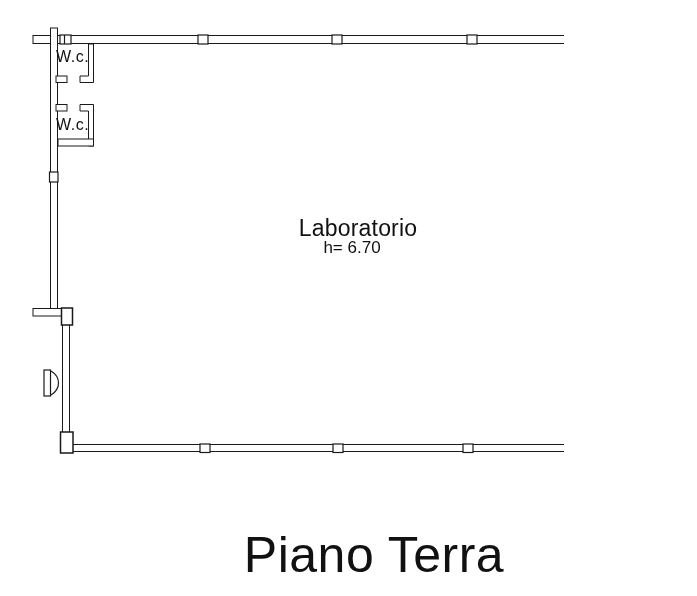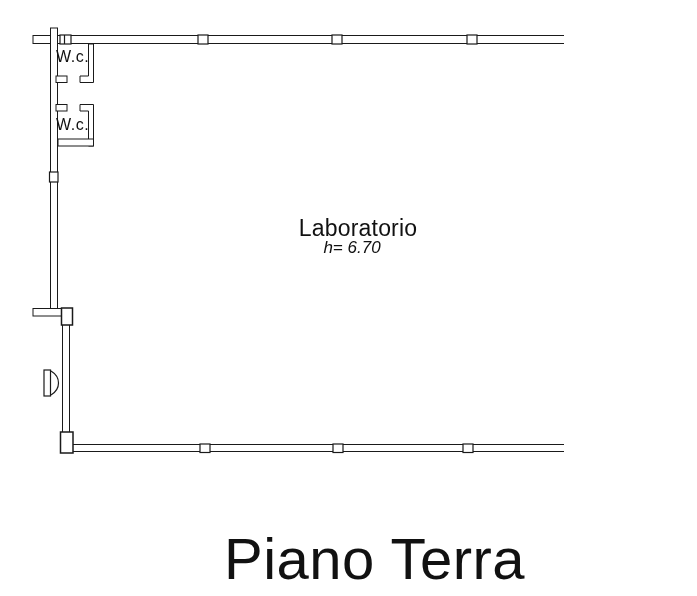--- a/index.html
+++ b/index.html
@@ -31,24 +31,23 @@
     letter-spacing: 0.5px;
   }
   .room-name {
     font-size: 23px;
     text-align: center;
     letter-spacing: 0.2px;
   }
   .room-height {
     font-size: 17px;
     text-align: center;
-    font-style: italic;
   }
   .floor-title {
-    font-size: 58px;
+    font-size: 50px;
     text-align: center;
     letter-spacing: 0.5px;
   }
 </style>
 </head>
 <body>
 
 <div id="canvas">
 
   <svg id="plan-svg" width="697" height="596" viewBox="0 0 697 596">

